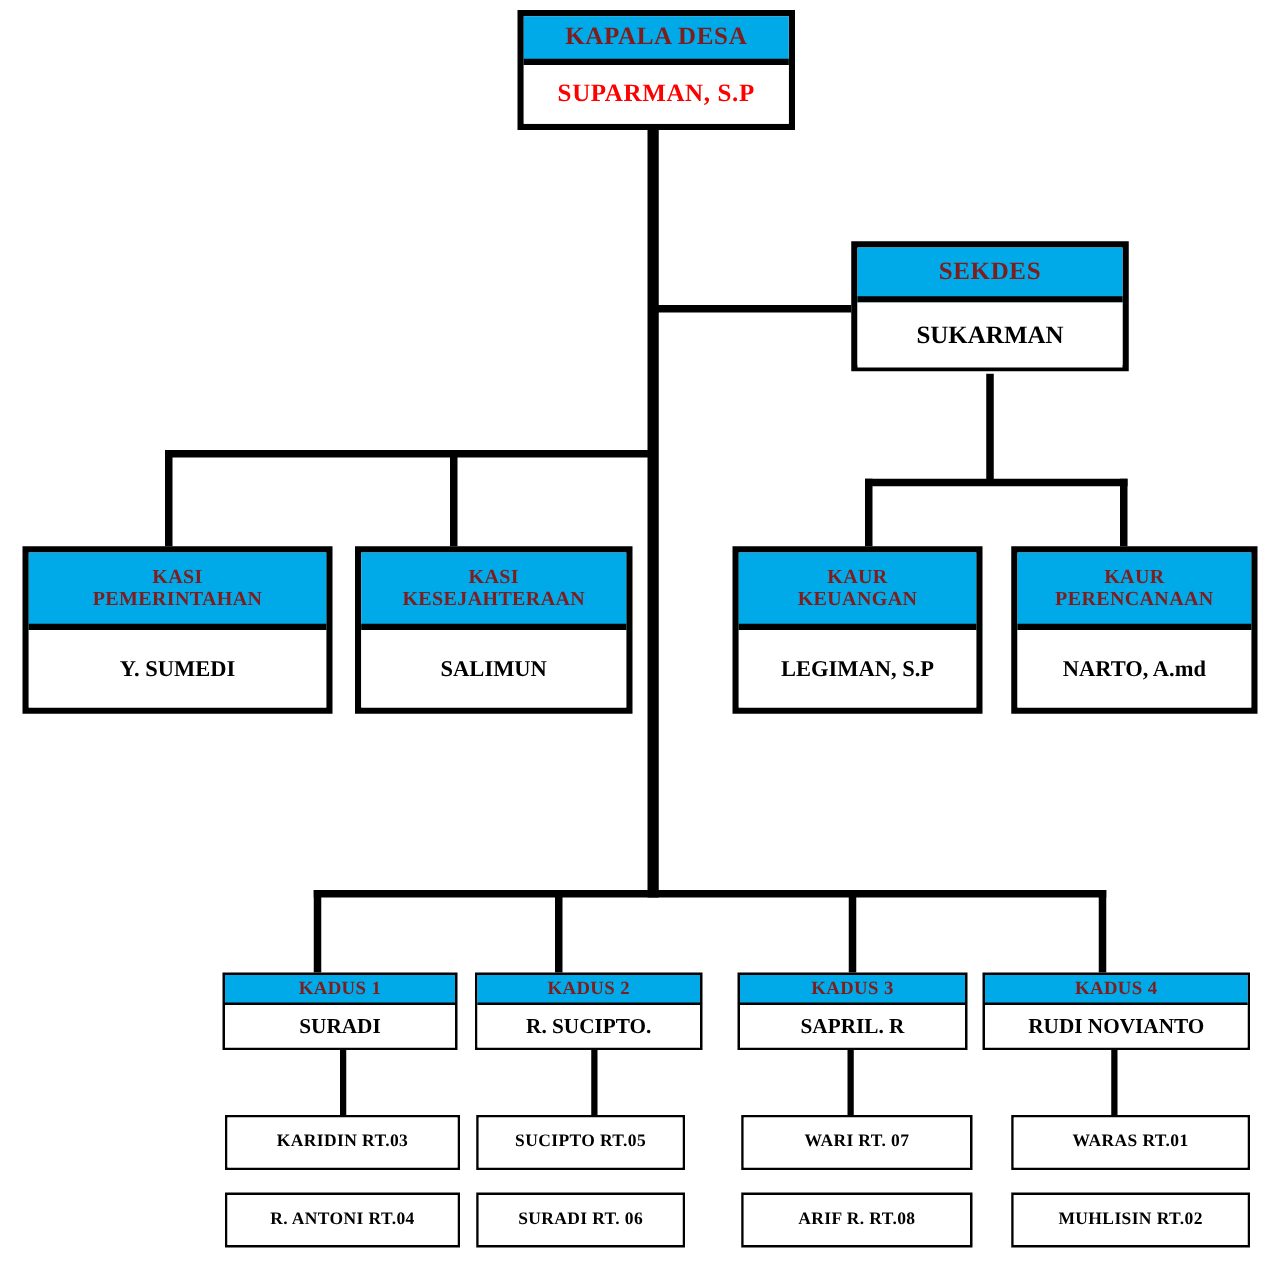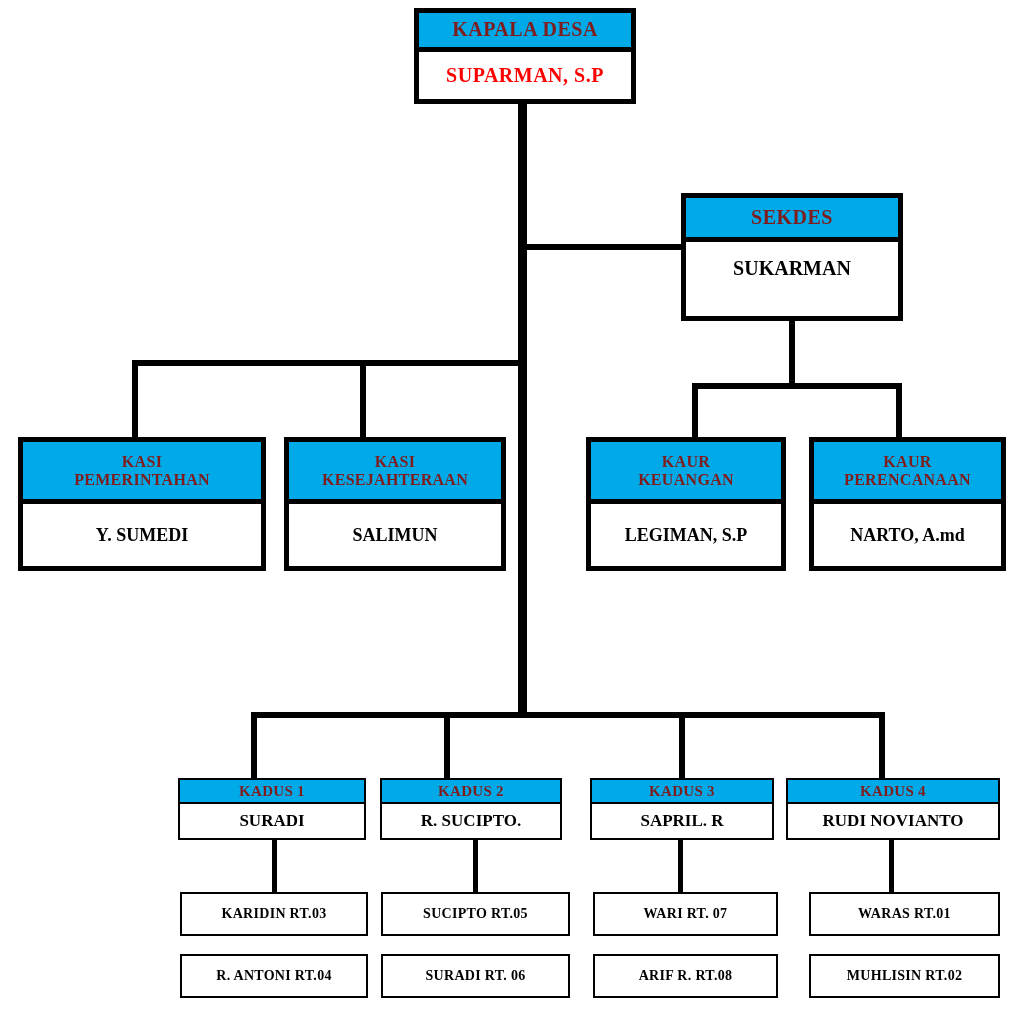--- a/index.html
+++ b/index.html
@@ -58,21 +58,21 @@
   .ln {
     position: absolute;
     background: #000000;
   }
 
   
   .n-kades      { left: 414px; top: 8px;   width: 222px; height: 96px; }
   .n-kades .hdr { height: 39px; font-size: 20px; letter-spacing: .5px; }
   .n-kades .bdy { height: 47px; font-size: 20px; color: #FF0000; letter-spacing: .5px; }
 
-  .n-sekdes      { left: 681px; top: 193px; width: 222px; height: 128px; }
+  .n-sekdes      { left: 681px; top: 193px; width: 222px; height: 104px; }
   .n-sekdes .hdr { height: 44px; font-size: 20px; letter-spacing: .5px; }
   .n-sekdes .bdy { height: 52px; font-size: 20px; }
 
   .lvl3      { top: 437px; height: 134px; }
   .lvl3 .hdr { height: 62px; font-size: 16px; letter-spacing: .3px; flex-direction: column; }
   .lvl3 .bdy { height: 62px; font-size: 18px; }
 
   .n-kasi1 { left: 18px;  width: 248px; }
   .n-kasi2 { left: 284px; width: 222px; }
   .n-kaur1 { left: 586px; width: 200px; }
@@ -85,21 +85,21 @@
   .n-kadus1 { left: 178px; width: 188px; }
   .n-kadus2 { left: 380px; width: 182px; }
   .n-kadus3 { left: 590px; width: 184px; }
   .n-kadus4 { left: 786px; width: 214px; }
 
   .rt      { height: 44px; }
   .rt .bdy { width: 100%; height: 100%; font-size: 14px; letter-spacing: .3px; }
   .rt-r1 { top: 892px; }
   .rt-r2 { top: 954px; }
   .rt-c1 { left: 180px; width: 188px; }
-  .rt-c2 { left: 381px; width: 189px; }
+  .rt-c2 { left: 381px; width: 167px; }
   .rt-c3 { left: 593px; width: 185px; }
   .rt-c4 { left: 809px; width: 191px; }
 </style>
 </head>
 <body>
 
 <div id="chart">
 
   <div class="ln" style="left:518px; top:104px; width:9px; height:614px;"></div>
 

